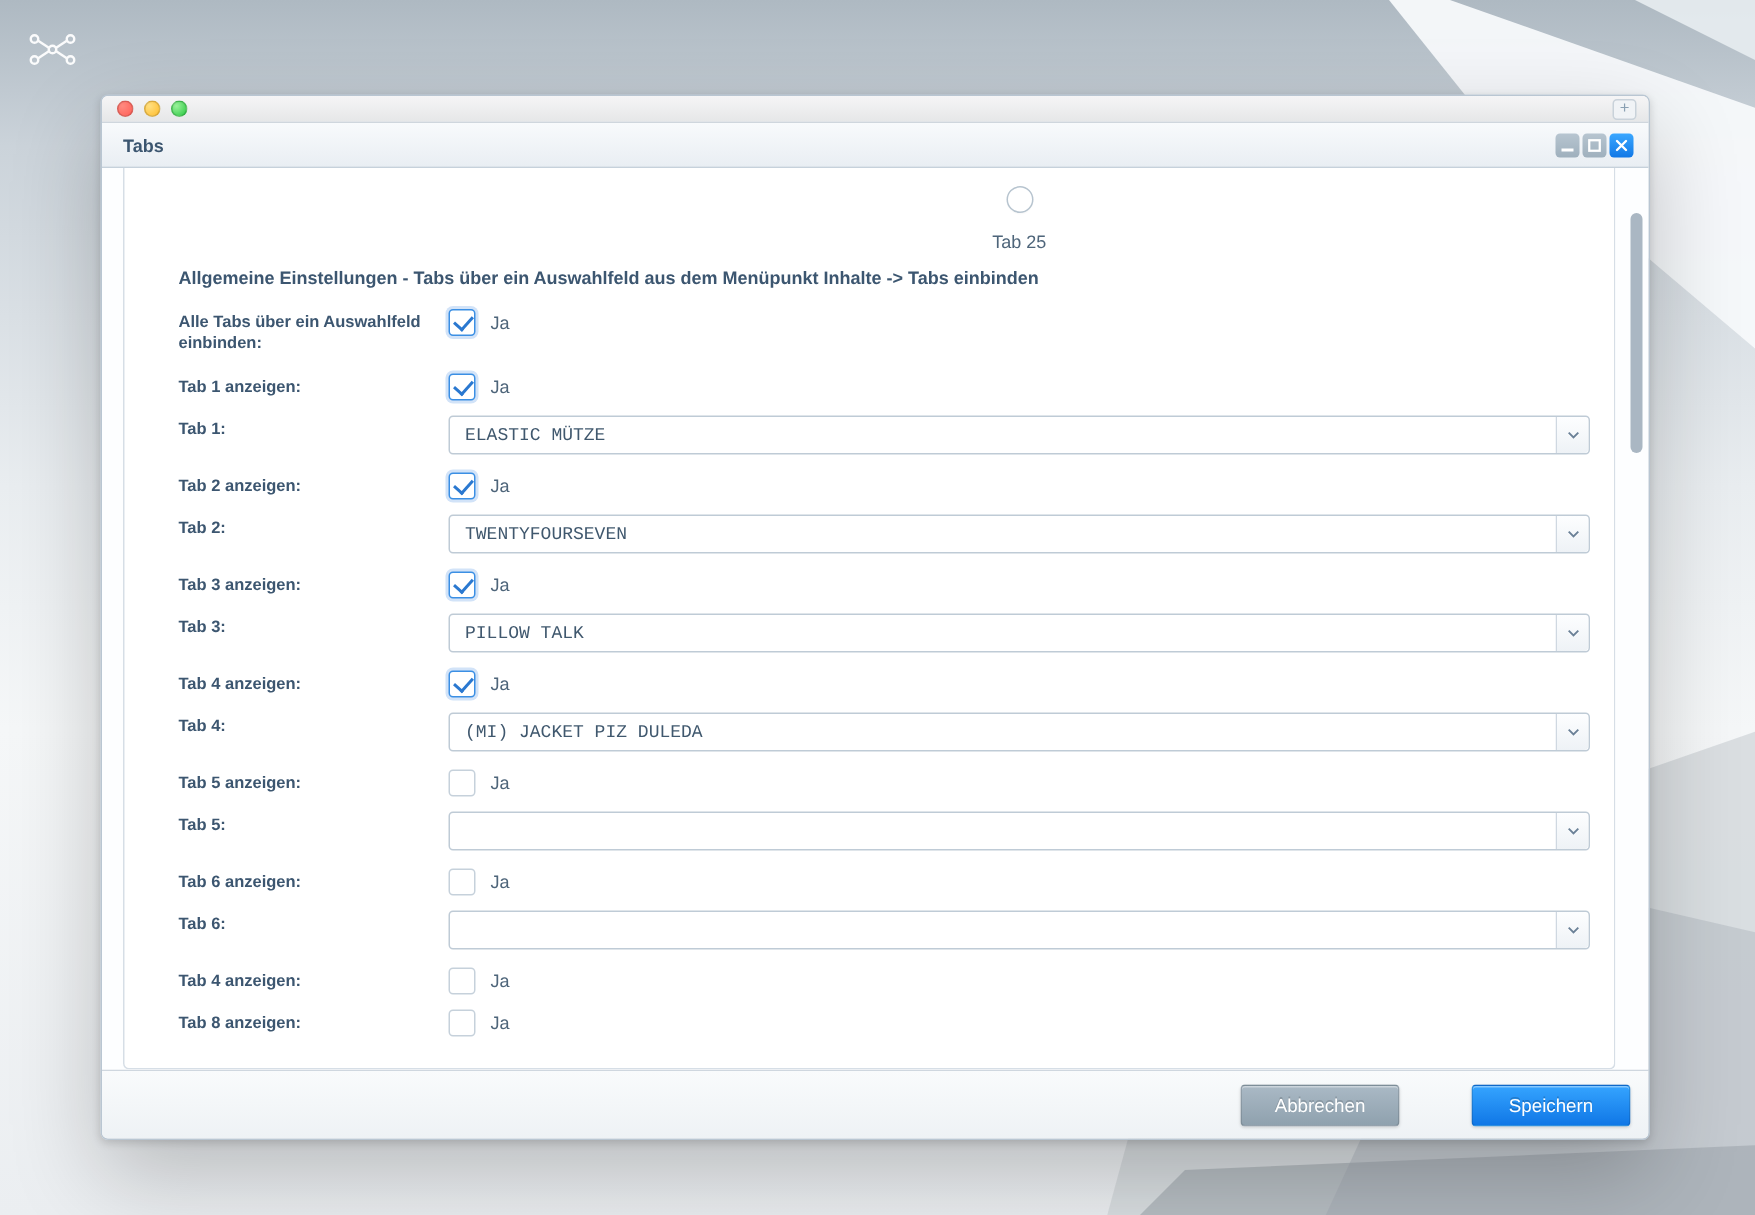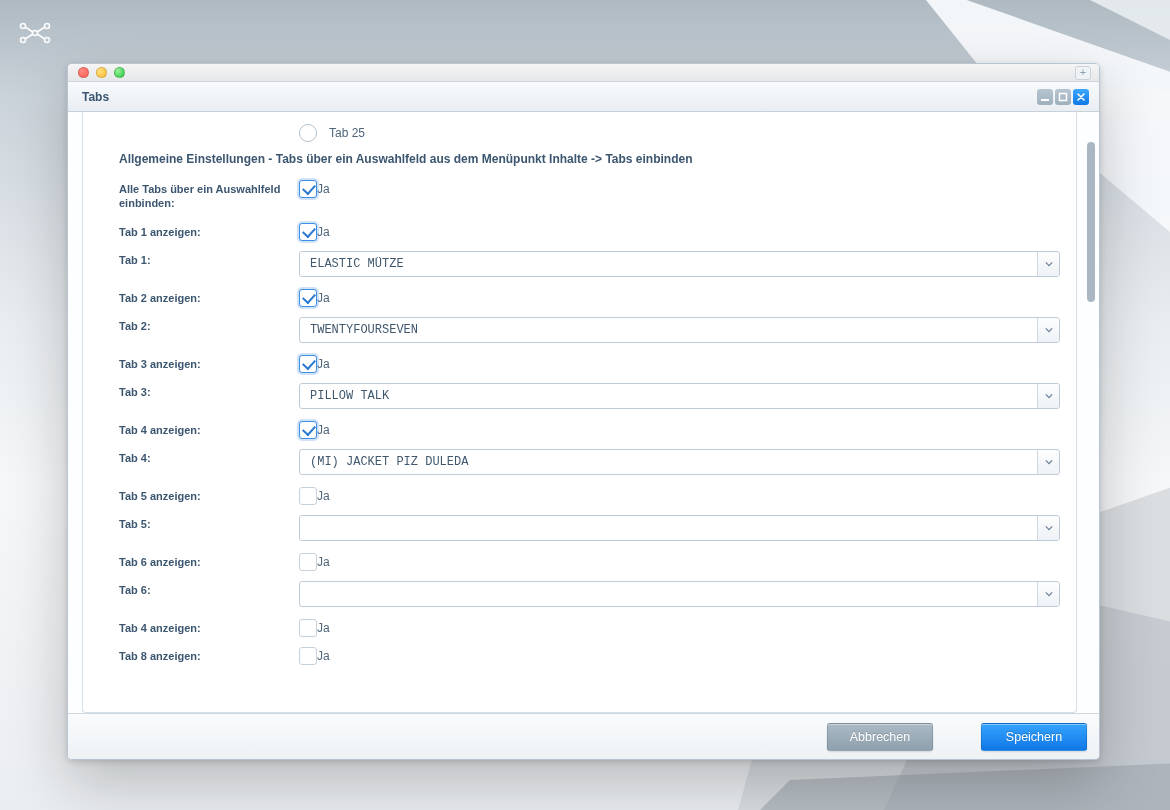--- a/index.html
+++ b/index.html
@@ -61,37 +61,37 @@
   .scrollwrap {
     position:absolute; inset:0; overflow:hidden;
   }
   .inner {
     position:absolute; left:14px; right:22px; top:0; bottom:0;
     border:1px solid #d6dee6; border-top:none; border-radius: 0 0 4px 4px;
     background:#fff;
     overflow:hidden;
   }
   .form-area { padding: 8px 16px 12px 36px; }
-  .radio-row { display:flex; align-items:center; gap:12px; margin:4px 0 10px 180px; }
+  .radio-row { display:flex; align-items:center; gap:12px; margin:4px 0 10px 180px;flex-direction:column; }
   .radio {
     width:18px; height:18px; border-radius:50%; background:#fff;
     border:1px solid #b7c4cf; position:relative;
     box-shadow: inset 0 0 0 2px #fff, 0 1px 0 rgba(0,0,0,.02);
   }
   .section-title {
     font-weight:700; color:#3c5670; margin: 8px 0 14px 0;
   }
   .row {
     display:flex; align-items:flex-start; gap:12px; margin: 0 0 12px 0;
   }
   .row .label {
     width: 168px; padding-top:3px; font-weight:700; color:#3c5670; font-size:11px;
     line-height:1.25;
   }
-  .row .field { flex:1; display:flex; align-items:center; }
+  .row .field { flex:1; display:flex; align-items:center; gap:10px; }
   .checkbox {
     width:18px; height:18px; border-radius:3px; border:1px solid #9db7d6; background:#fff;
     display:flex; align-items:center; justify-content:center;
     box-shadow: 0 0 0 2px rgba(74,144,226,0); position:relative;
   }
   .checkbox.checked { border-color:#3b8fe4; box-shadow: 0 0 0 2px rgba(74,144,226,.25); }
   .checkbox.checked::after {
     content:""; width:10px; height:6px; border-left:2px solid #2a78d0; border-bottom:2px solid #2a78d0;
     transform: rotate(-48deg); position:absolute; top:3px; left:3px;
   }

